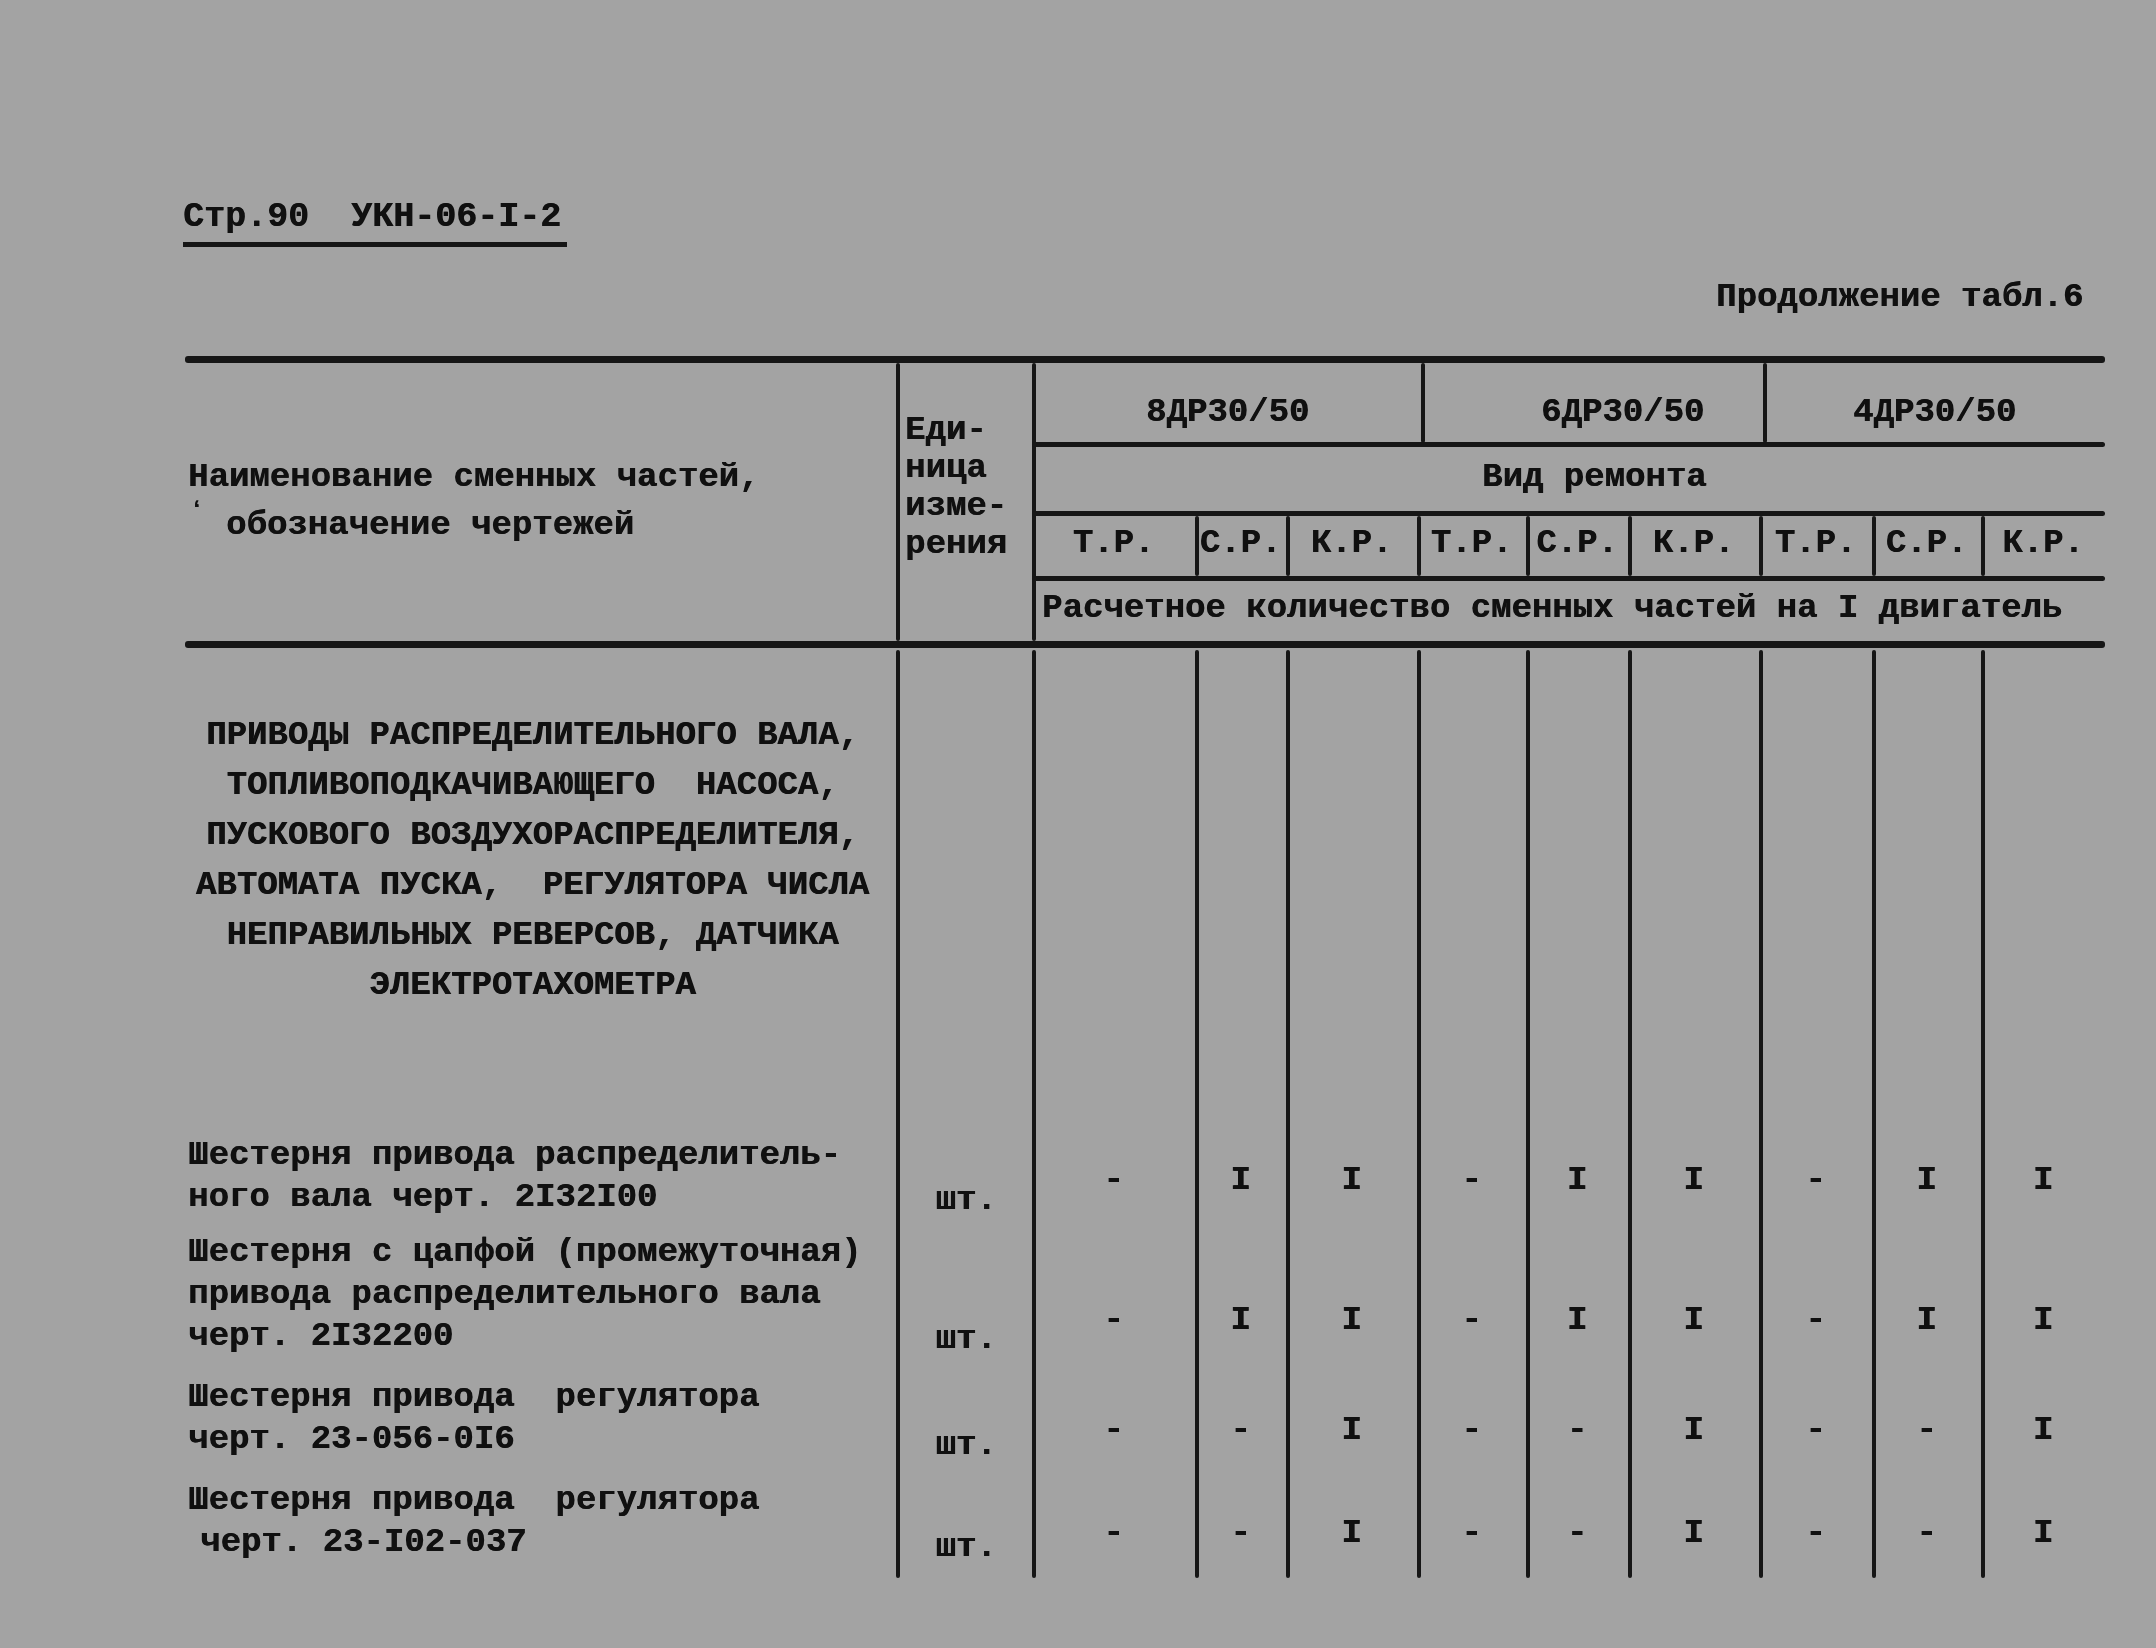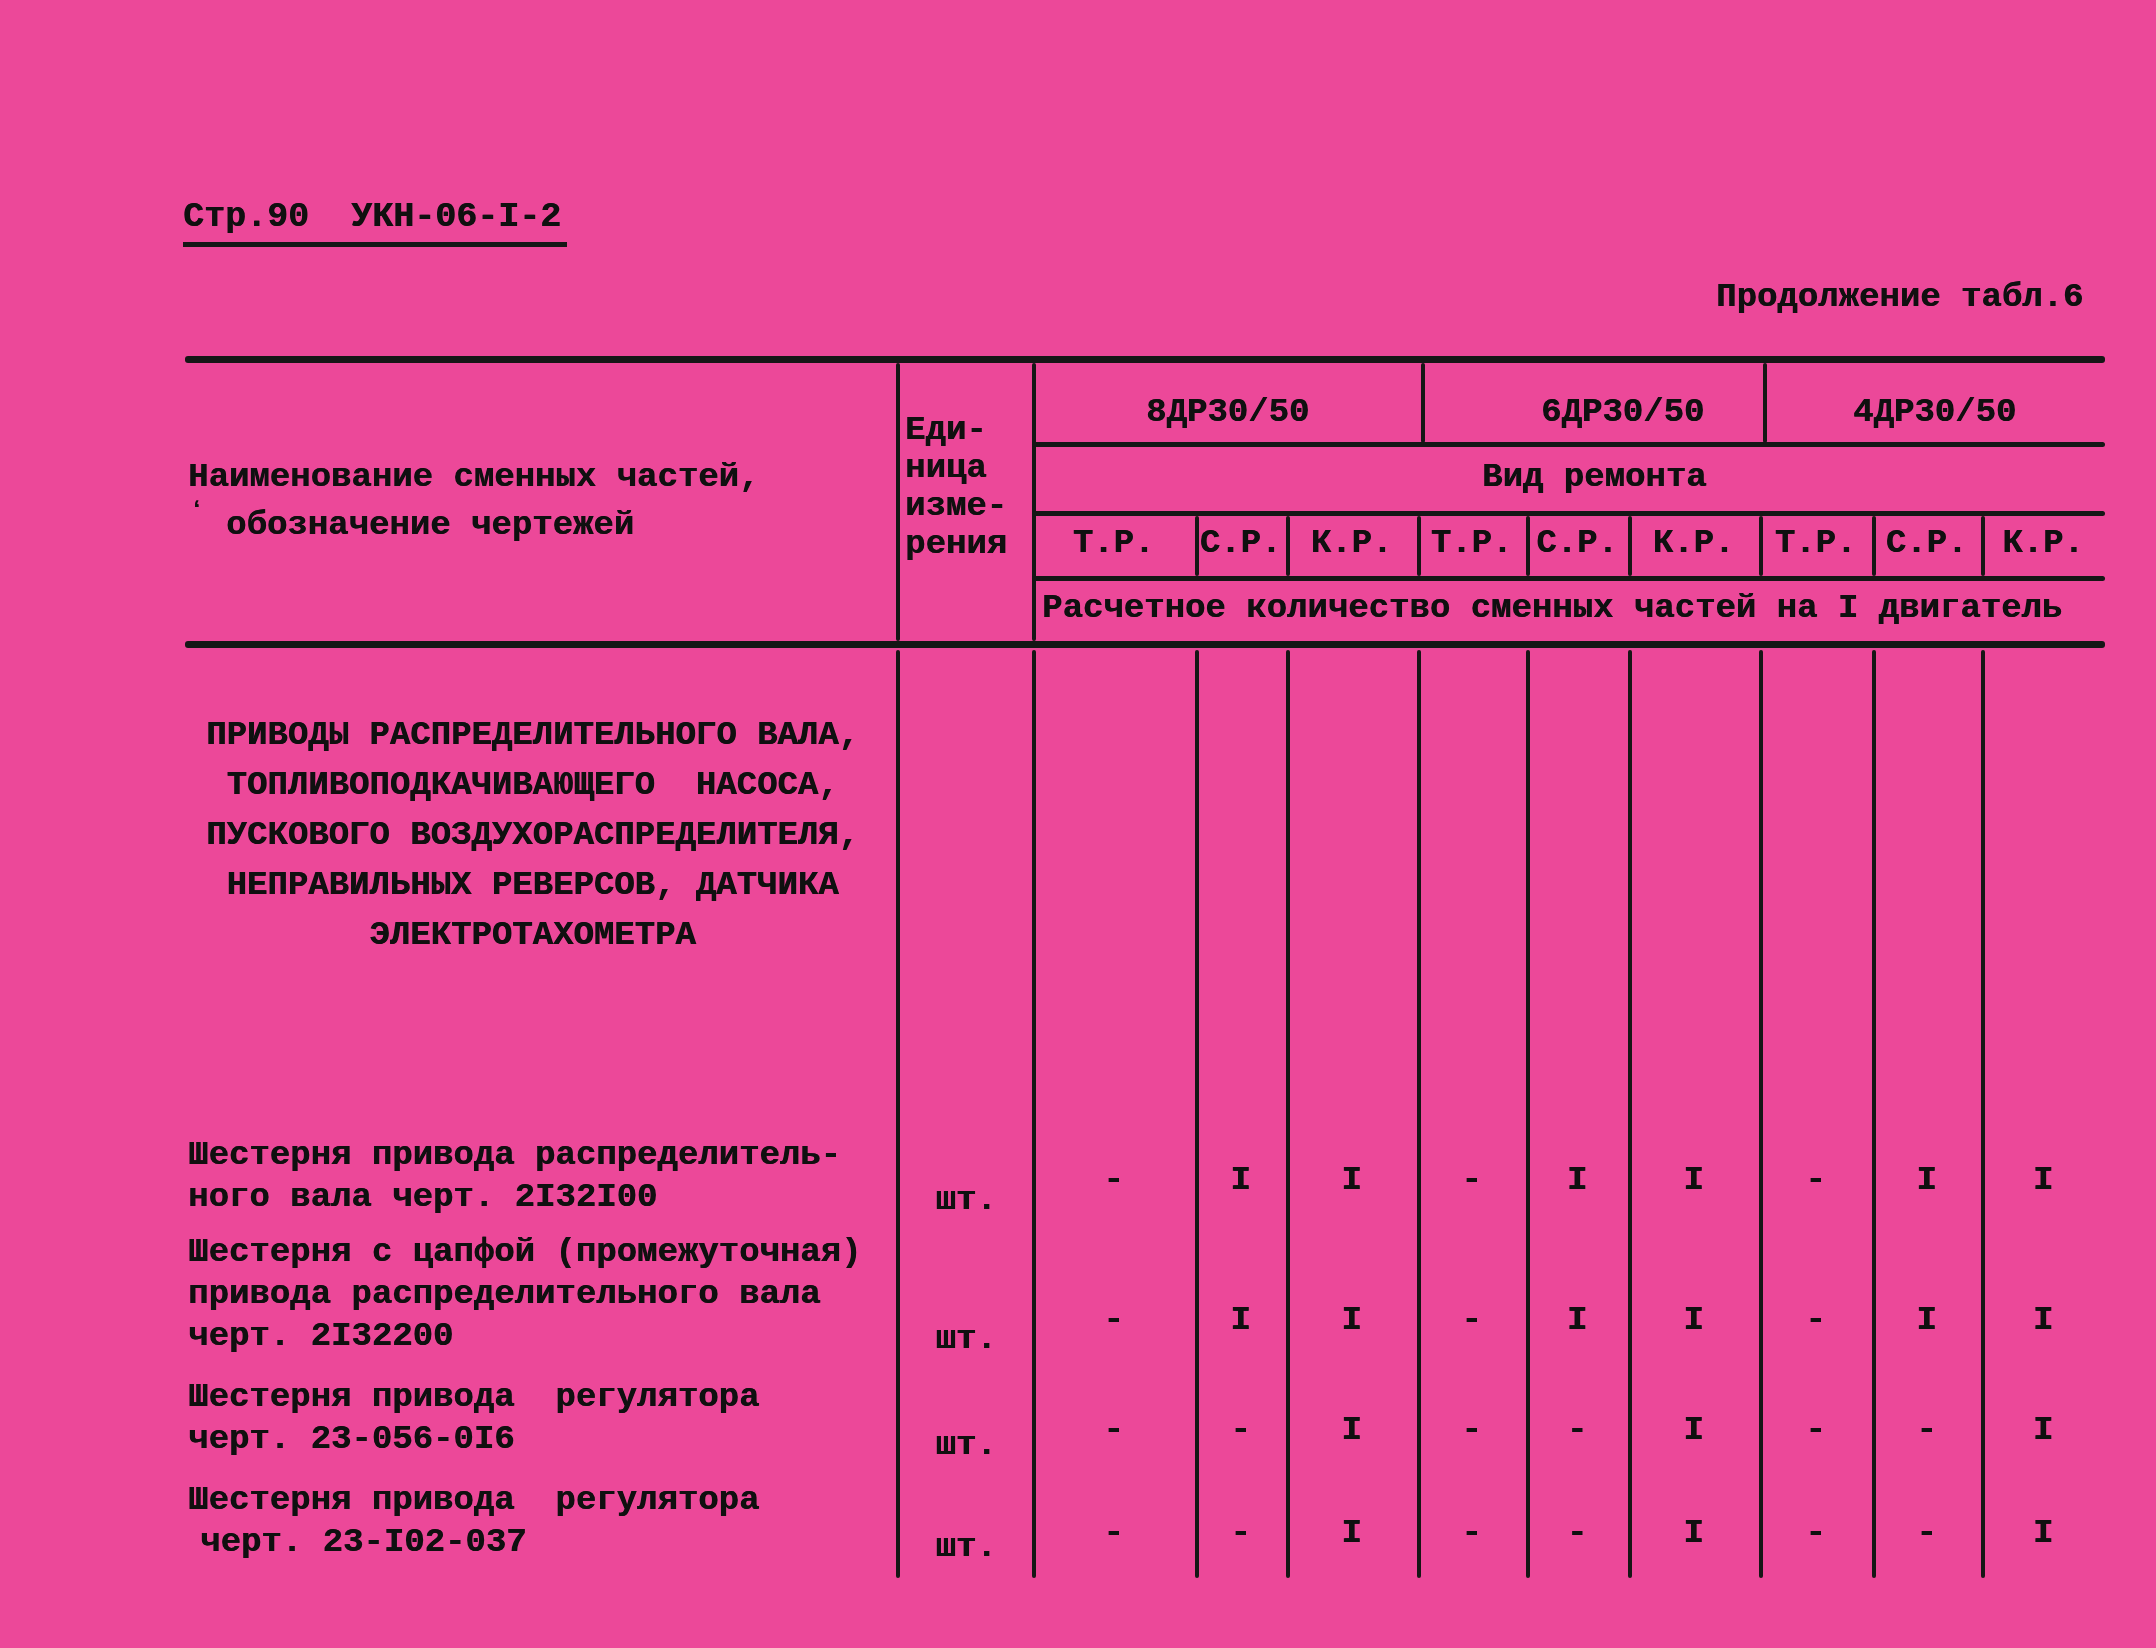--- a/index.html
+++ b/index.html
@@ -1,19 +1,19 @@
 <!DOCTYPE html>
 <html><head>
 <meta charset="utf-8">
 <style>
   html,body{margin:0;padding:0;background:#e8e8e4;}
   .page{
     position:relative;
     width:2156px;height:1648px;
-    background:#ec4899;
+    background:#a3a3a3;
     overflow:hidden;
     font-family:"Liberation Mono","DejaVu Sans Mono",monospace;
     color:#101010;
   }
   .t{
     position:absolute;
     white-space:pre;
     font-weight:700;
     font-size:34px;
     line-height:1;
@@ -94,20 +94,21 @@
   <div class="t cell" style="left:1759px;top:526px;width:113px;">Т.Р.</div>
   <div class="t cell" style="left:1872px;top:526px;width:109px;">С.Р.</div>
   <div class="t cell" style="left:1981px;top:526px;width:124px;">К.Р.</div>
 
   <div class="t" style="left:1042px;top:591px;">Расчетное количество сменных частей на I двигатель</div>
 
   <div class="heading-block">
     <div class="hline">ПРИВОДЫ РАСПРЕДЕЛИТЕЛЬНОГО ВАЛА,</div>
     <div class="hline">ТОПЛИВОПОДКАЧИВАЮЩЕГО  НАСОСА,</div>
     <div class="hline">ПУСКОВОГО ВОЗДУХОРАСПРЕДЕЛИТЕЛЯ,</div>
+    <div class="hline">АВТОМАТА ПУСКА,  РЕГУЛЯТОРА ЧИСЛА</div>
     <div class="hline">НЕПРАВИЛЬНЫХ РЕВЕРСОВ, ДАТЧИКА</div>
     <div class="hline">ЭЛЕКТРОТАХОМЕТРА</div>
   </div>
 
   <div class="t" style="left:188px;top:1138px;">Шестерня привода распределитель-</div>
   <div class="t" style="left:188px;top:1180px;">ного вала черт. 2I32I00</div>
   <div class="t cell" style="left:900px;top:1183px;width:132px;">шт.</div>
   <div class="t cell" style="left:1032px;top:1163px;width:163px;">-</div>
   <div class="t cell" style="left:1195px;top:1163px;width:91px;">I</div>
   <div class="t cell" style="left:1286px;top:1163px;width:131px;">I</div>

